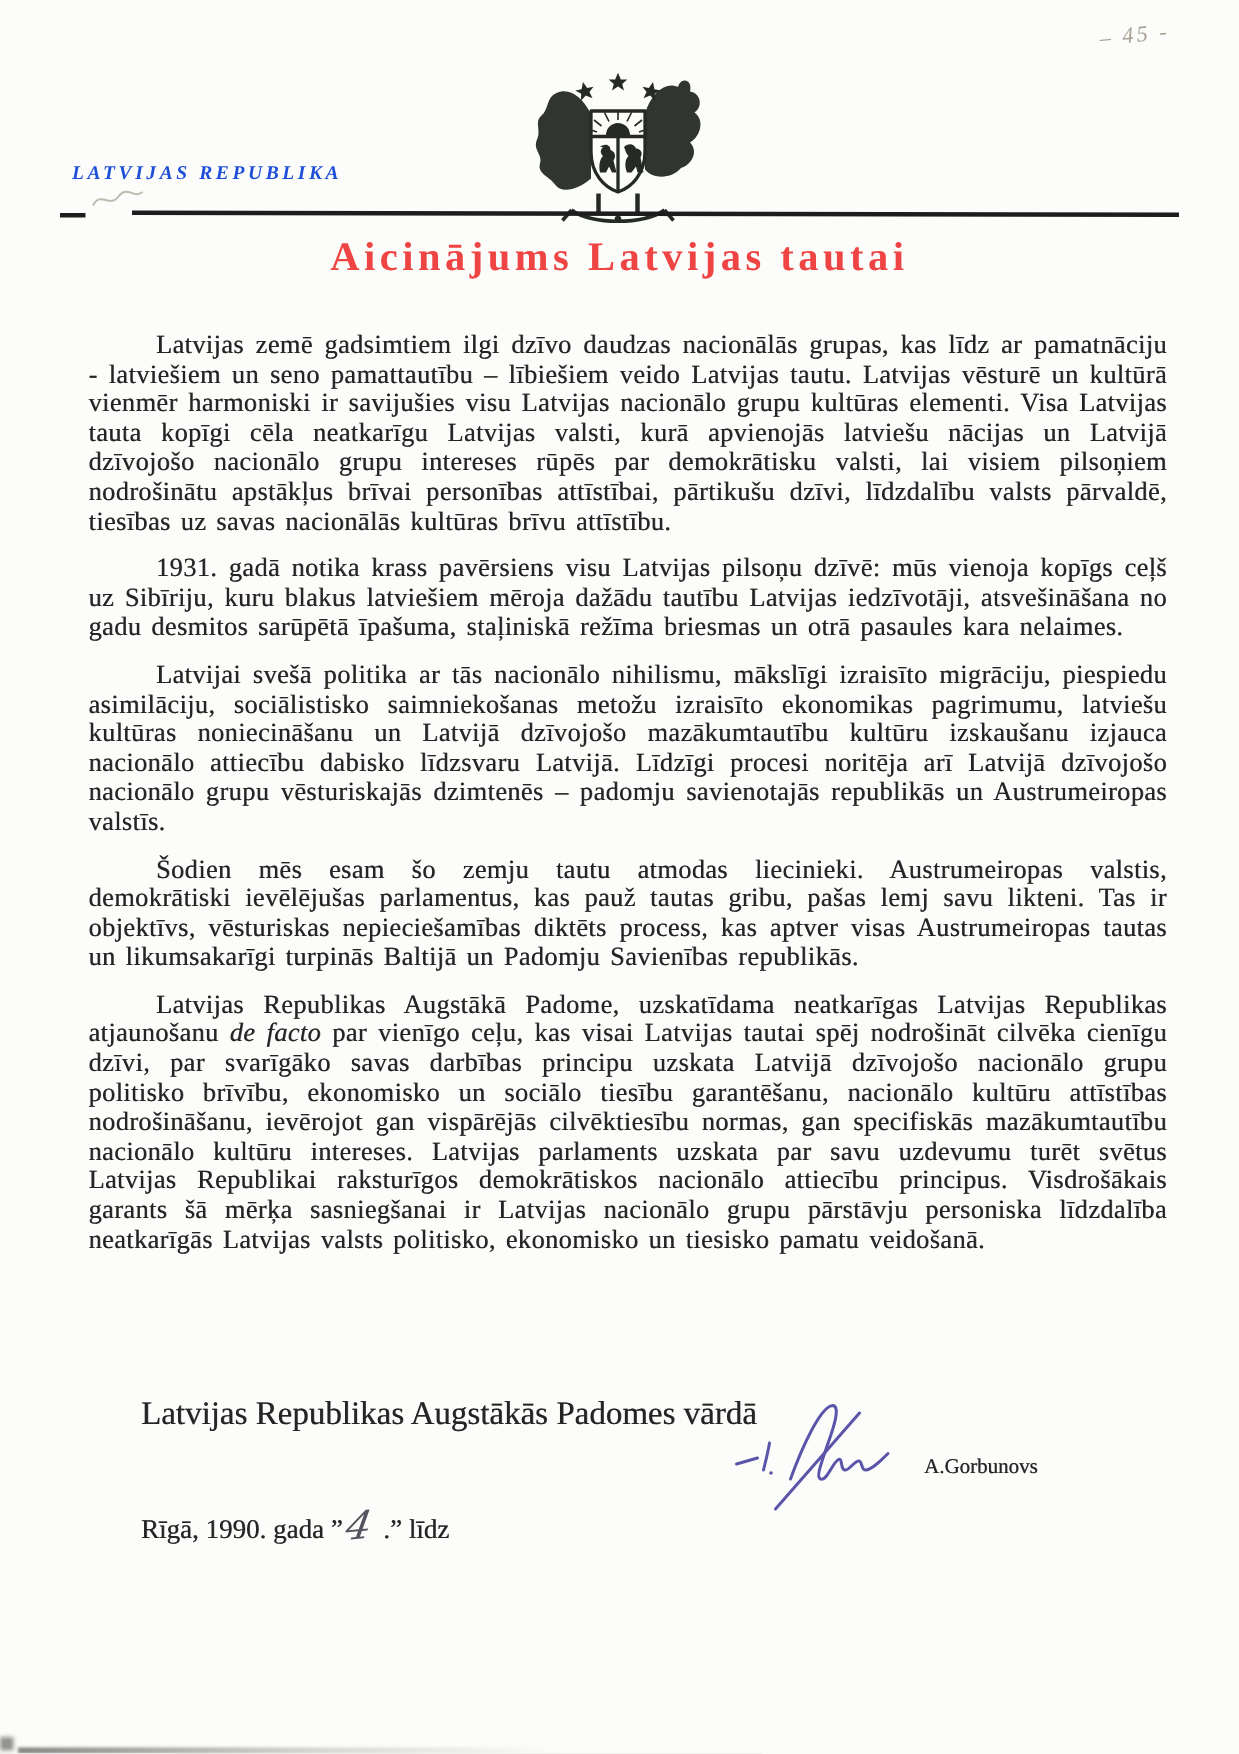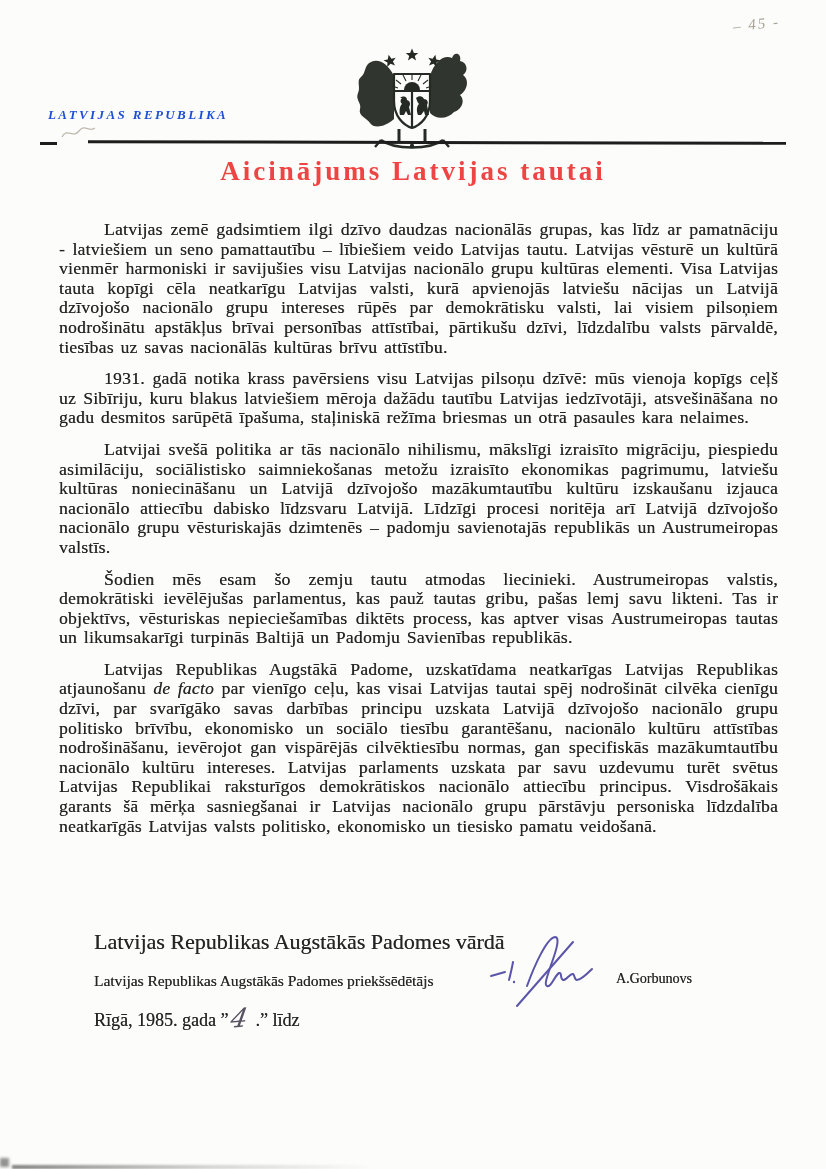--- a/index.html
+++ b/index.html
@@ -128,31 +128,30 @@
 
   <div class="body-text">
       <p><span>Latvijas zemē gadsimtiem ilgi dzīvo daudzas nacionālās grupas, kas līdz ar pamatnāciju - latviešiem un seno pamattautību – lībiešiem veido Latvijas tautu. Latvijas vēsturē un kultūrā vienmēr harmoniski ir savijušies visu Latvijas nacionālo grupu kultūras elementi. Visa Latvijas tauta kopīgi cēla neatkarīgu Latvijas valsti, kurā apvienojās latviešu nācijas un Latvijā dzīvojošo nacionālo grupu intereses rūpēs par demokrātisku valsti, lai visiem pilsoņiem nodrošinātu apstākļus brīvai personības attīstībai, pārtikušu dzīvi, līdzdalību valsts pārvaldē, tiesības uz savas nacionālās kultūras brīvu attīstību.</span></p>
       <p><span>1931. gadā notika krass pavērsiens visu Latvijas pilsoņu dzīvē: mūs vienoja kopīgs ceļš uz Sibīriju, kuru blakus latviešiem mēroja dažādu tautību Latvijas iedzīvotāji, atsvešināšana no gadu desmitos sarūpētā īpašuma, staļiniskā režīma briesmas un otrā pasaules kara nelaimes.</span></p>
       <p><span>Latvijai svešā politika ar tās nacionālo nihilismu, mākslīgi izraisīto migrāciju, piespiedu asimilāciju, sociālistisko saimniekošanas metožu izraisīto ekonomikas pagrimumu, latviešu kultūras noniecināšanu un Latvijā dzīvojošo mazākumtautību kultūru izskaušanu izjauca nacionālo attiecību dabisko līdzsvaru Latvijā. Līdzīgi procesi noritēja arī Latvijā dzīvojošo nacionālo grupu vēsturiskajās dzimtenēs – padomju savienotajās republikās un Austrumeiropas valstīs.</span></p>
       <p><span>Šodien mēs esam šo zemju tautu atmodas liecinieki. Austrumeiropas valstis, demokrātiski ievēlējušas parlamentus, kas pauž tautas gribu, pašas lemj savu likteni. Tas ir objektīvs, vēsturiskas nepieciešamības diktēts process, kas aptver visas Austrumeiropas tautas un likumsakarīgi turpinās Baltijā un Padomju Savienības republikās.</span></p>
       <p><span>Latvijas Republikas Augstākā Padome, uzskatīdama neatkarīgas Latvijas Republikas atjaunošanu </span><em>de facto</em><span> par vienīgo ceļu, kas visai Latvijas tautai spēj nodrošināt cilvēka cienīgu dzīvi, par svarīgāko savas darbības principu uzskata Latvijā dzīvojošo nacionālo grupu politisko brīvību, ekonomisko un sociālo tiesību garantēšanu, nacionālo kultūru attīstības nodrošināšanu, ievērojot gan vispārējās cilvēktiesību normas, gan specifiskās mazākumtautību nacionālo kultūru intereses. Latvijas parlaments uzskata par savu uzdevumu turēt svētus Latvijas Republikai raksturīgos demokrātiskos nacionālo attiecību principus. Visdrošākais garants šā mērķa sasniegšanai ir Latvijas nacionālo grupu pārstāvju personiska līdzdalība neatkarīgās Latvijas valsts politisko, ekonomisko un tiesisko pamatu veidošanā.</span></p>
     </div>
 
   <div class="sig-on-behalf">Latvijas Republikas Augstākās Padomes vārdā</div>
-  <div class="sig-role">Latvijas Republikas Augstākās Padomes priekšsēdētājs</div>
 
   <svg class="sig-svg" width="120" height="78" viewBox="0 0 120 78">
     <g fill="none" stroke="#5a55a8" stroke-width="2" stroke-linecap="round">
       <path d="M4,44 L18,40"></path>
       <path d="M26,30 C25,36 23,44 22,48"></path>
       <circle cx="27" cy="50" r="1.2" fill="#5a55a8" stroke="none"></circle>
       <path d="M40,54 C48,32 60,6 68,5 C74,5 68,22 64,33 C60,45 57,53 60,54 C64,56 68,43 72,41 C75,40 73,47 76,48 C79,49 83,41 86,42 C88,43 87,48 90,48 C94,48 100,42 105,37"></path>
       <path d="M30,74 L86,10"></path>
     </g>
   </svg>
 
   <div class="sig-name">A.Gorbunovs</div>
 
-  <div class="date-line"><span>Rīgā, 1985. gada ”</span><span class="hand-day">4</span><span> .”  līdz</span></div>
+  <div class="date-line"><span>Rīgā, 1990. gada ”</span><span class="hand-day">4</span><span> .”  līdz</span></div>
 
   <div class="smudge-bottom"></div>
   <div class="smudge-corner"></div>
 </div>
 
 </body></html>

